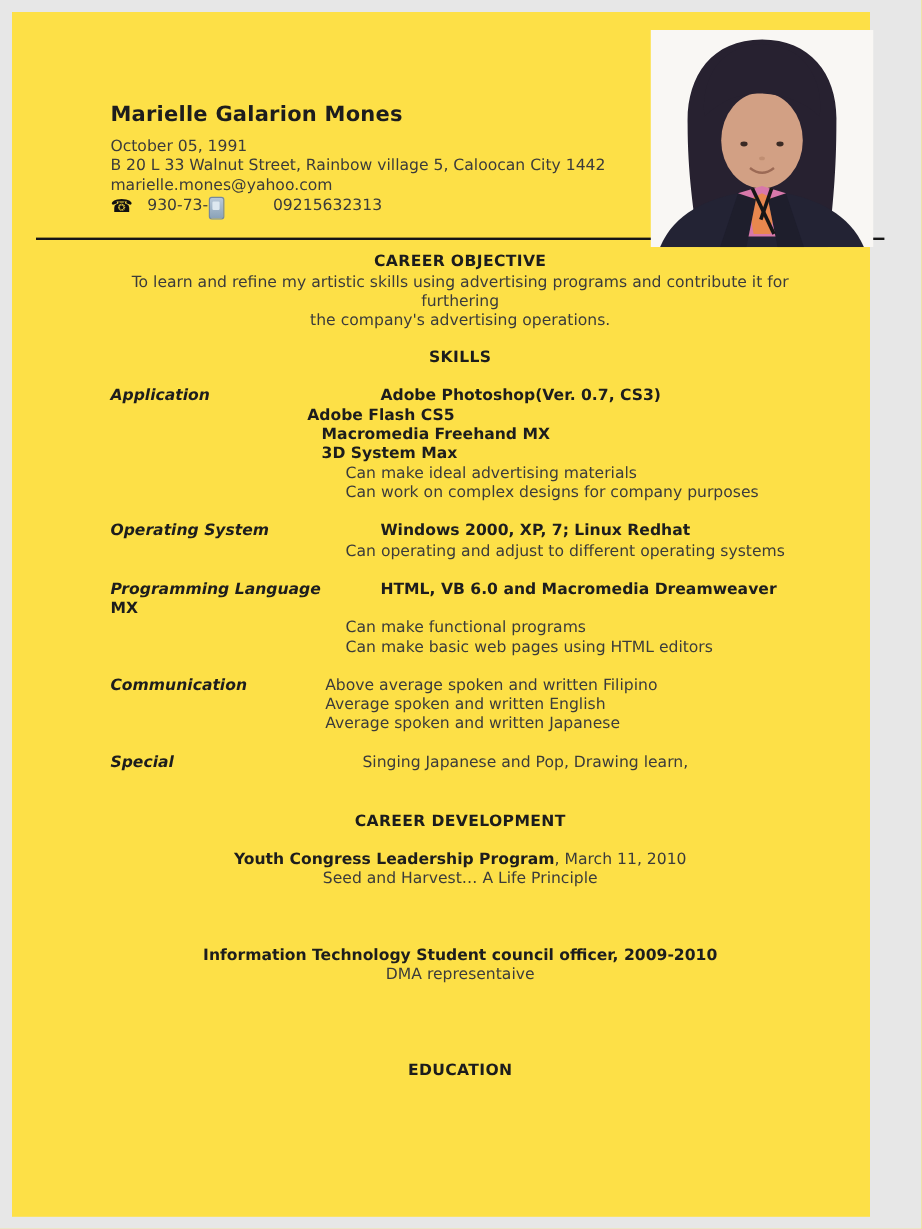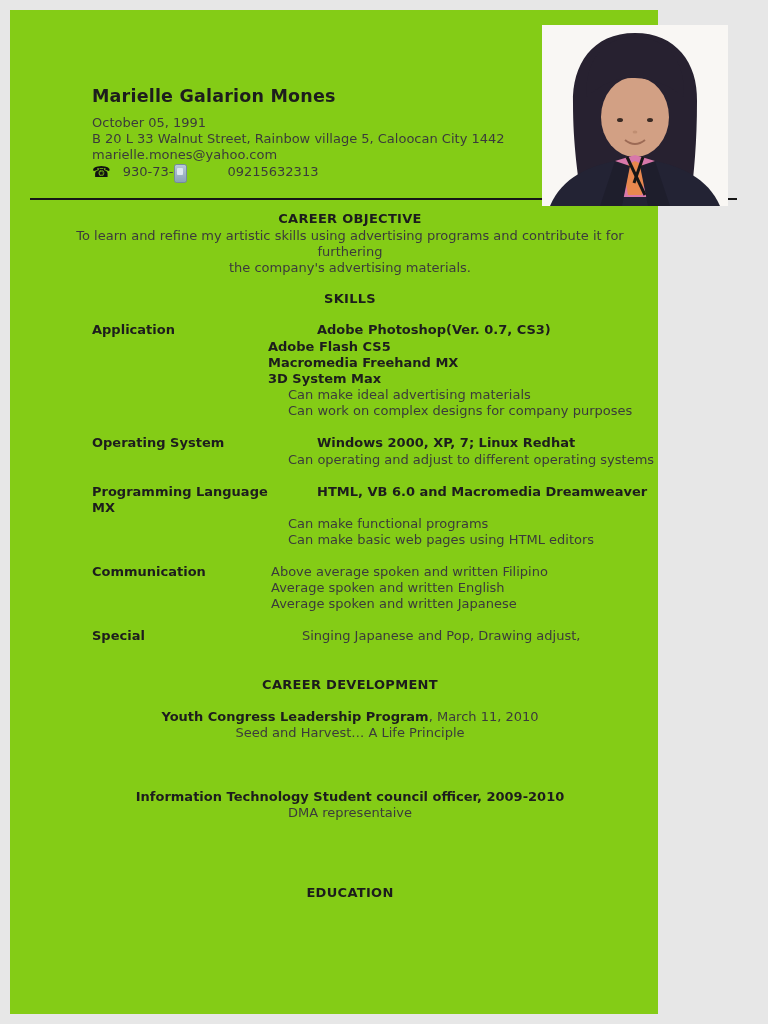--- a/index.html
+++ b/index.html
@@ -2,29 +2,29 @@
 <html><head>
 <meta charset="utf-8">
 <style>
   html,body { margin:0; padding:0; }
   body {
     width:768px; height:1024px; position:relative;
     background:#e7e7e7;
     font-family:"DejaVu Sans", "Liberation Sans", sans-serif;
   }
   .page {
-    position:absolute; left:10px; top:10px; width:648px; height:1004px;
-    background:#84cc16;
+    position:absolute; left:10px; top:10px; width:715px; height:1004px;
+    background:#fde047;
   }
   .ln {
     position:absolute; font-size:13px; line-height:16px;
     color:#3b3b3b; white-space:nowrap;
   }
   .b { font-weight:bold; color:#1d1d1d; }
-  .i { }
+  .i { font-style:italic; }
   .c { left:0; right:0; text-align:center;margin-left:32px; }
   .hd { font-weight:bold; color:#1c1c1c; letter-spacing:0.3px; }
   .name { font-size:17.5px; letter-spacing:0.2px; }
   .phone-row { display:flex; align-items:center; }
   .tel-glyph { font-size:15px; color:#111; margin-right:12px; line-height:16px; }
   .cell-icon {
     display:inline-block; width:11px; height:17px; margin-left:1px;
     background:linear-gradient(180deg,#b9c9d9 0%,#8aa2b8 100%);
     border:1px solid #7589a0; border-radius:2.5px; position:relative; top:2px;
   }
@@ -78,27 +78,27 @@
       <path d="M73,136 L88,141 L80,181 L58,181 Z" fill="#1e1e2c"></path>
       <path d="M113,136 L98,141 L106,181 L128,181 Z" fill="#1e1e2c"></path>
       <path d="M85,132 L103,170" fill="none" stroke-width="3" stroke="#161616"></path>
       <path d="M101,132 L92,158" fill="none" stroke-width="3" stroke="#161616"></path>
     </svg>
   </div>
 
   <div class="ln c hd" style="top:201px">CAREER OBJECTIVE</div>
   <div class="ln c" style="top:218px">To learn and refine my artistic skills using advertising programs and contribute it for</div>
   <div class="ln c" style="top:234px">furthering</div>
-  <div class="ln c" style="top:250px">the company's advertising materials.</div>
+  <div class="ln c" style="top:250px">the company's advertising operations.</div>
 
   <div class="ln c hd" style="top:281px">SKILLS</div>
 
   <div class="ln b i" style="top:312px;left:82px">Application</div>
   <div class="ln b" style="top:312px;left:307px">Adobe Photoshop(Ver. 0.7, CS3)</div>
-  <div class="ln b" style="top:329px;left:258px">Adobe Flash CS5</div>
+  <div class="ln b" style="top:329px;left:246px">Adobe Flash CS5</div>
   <div class="ln b" style="top:345px;left:258px">Macromedia Freehand MX</div>
   <div class="ln b" style="top:361px;left:258px">3D System Max</div>
   <div class="ln" style="top:377px;left:278px">Can make ideal advertising materials</div>
   <div class="ln" style="top:393px;left:278px">Can work on complex designs for company purposes</div>
 
   <div class="ln b i" style="top:425px;left:82px">Operating System</div>
   <div class="ln b" style="top:425px;left:307px">Windows 2000, XP, 7; Linux Redhat</div>
   <div class="ln" style="top:442px;left:278px">Can operating and adjust to different operating systems</div>
 
   <div class="ln b i" style="top:474px;left:82px">Programming Language</div>
@@ -106,21 +106,21 @@
   <div class="ln b" style="top:490px;left:82px">MX</div>
   <div class="ln" style="top:506px;left:278px">Can make functional programs</div>
   <div class="ln" style="top:522px;left:278px">Can make basic web pages using HTML editors</div>
 
   <div class="ln b i" style="top:554px;left:82px">Communication</div>
   <div class="ln" style="top:554px;left:261px">Above average spoken and written Filipino</div>
   <div class="ln" style="top:570px;left:261px">Average spoken and written English</div>
   <div class="ln" style="top:586px;left:261px">Average spoken and written Japanese</div>
 
   <div class="ln b i" style="top:618px;left:82px">Special</div>
-  <div class="ln" style="top:618px;left:292px">Singing Japanese and Pop, Drawing adjust,</div>
+  <div class="ln" style="top:618px;left:292px">Singing Japanese and Pop, Drawing learn,</div>
 
   <div class="ln c hd" style="top:667px">CAREER DEVELOPMENT</div>
 
   <div class="ln c" style="top:699px"><span class="b">Youth Congress Leadership Program</span><span>, March 11, 2010</span></div>
   <div class="ln c" style="top:715px">Seed and Harvest… A Life Principle</div>
 
   <div class="ln c" style="top:779px"><span class="b">Information Technology Student council officer, 2009-2010</span><span></span></div>
   <div class="ln c" style="top:795px">DMA representaive</div>
 
   <div class="ln c hd" style="top:875px">EDUCATION</div>

